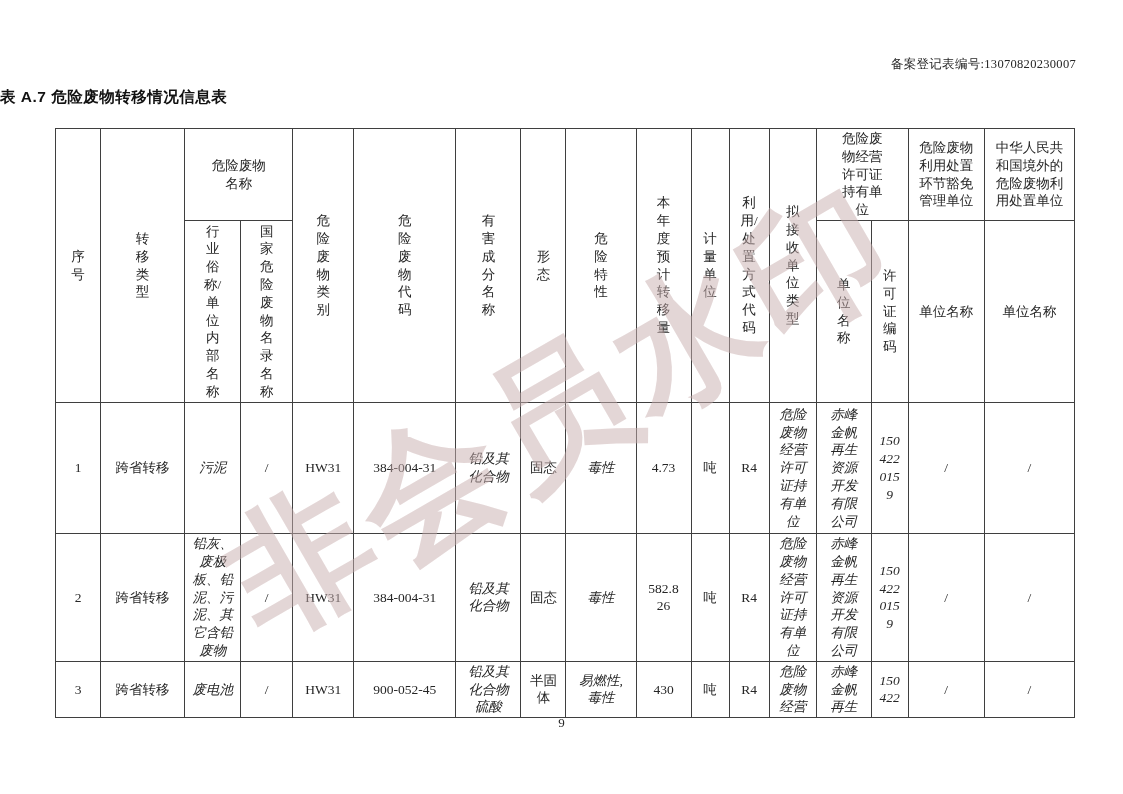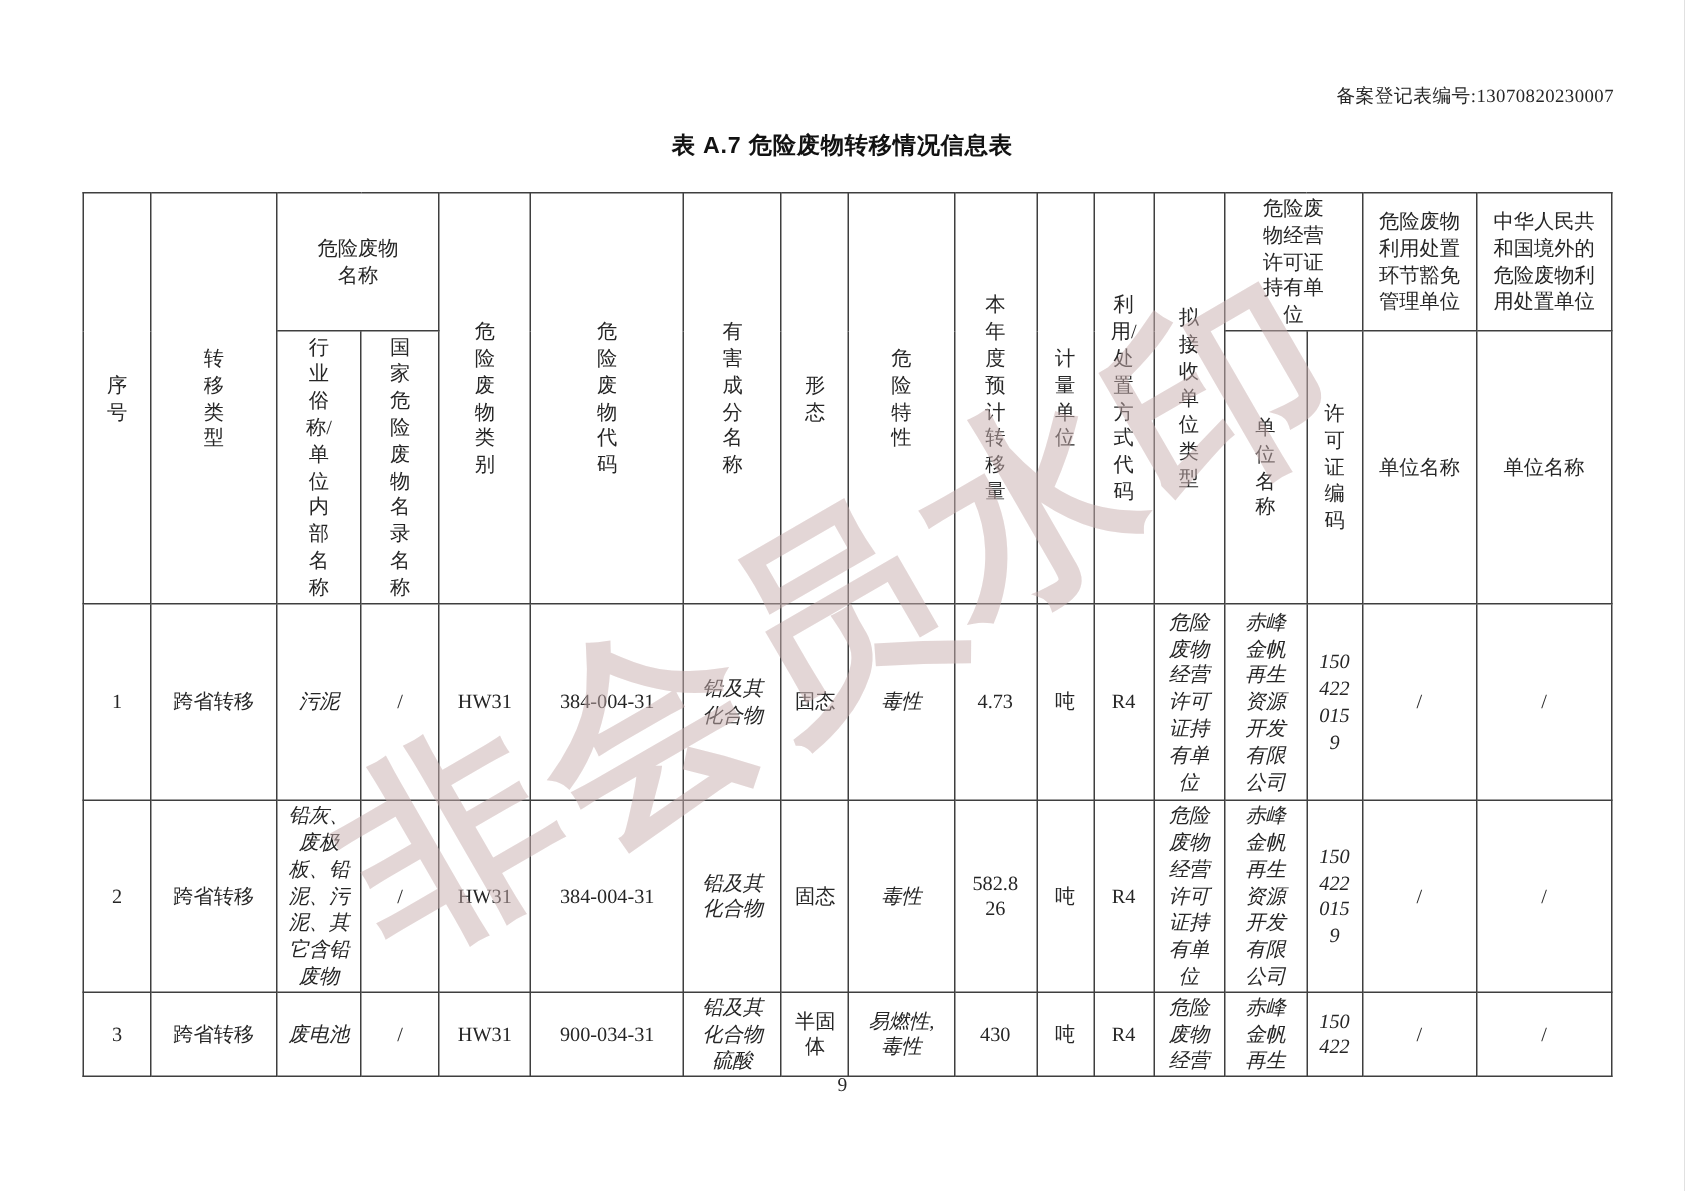--- a/index.html
+++ b/index.html
@@ -18,21 +18,20 @@
     font-family:"Liberation Serif", serif;
     color:var(--text);
   }
   .record-number{
     position:absolute;top:56px;right:47px;
     font-size:12.5px;letter-spacing:0.3px;
     color:var(--text);
   }
   .doc-title{
     position:absolute;top:87px;left:0;width:100%;
-    text-align:center;
     font-family:"Liberation Sans", sans-serif;
     font-weight:bold;font-size:15.5px;letter-spacing:0.5px;
     color:#121212;
   }
   table.waste-table{
     position:absolute;left:55px;top:128px;
     width:1020px;
     border-collapse:collapse;
     table-layout:fixed;
   }
@@ -291,21 +290,21 @@
       <td>/</td>
       <td>/</td>
     </tr>
 
     <tr class="row-3">
       <td>3</td>
       <td>跨省转移</td>
       <td class="left">废电池</td>
       <td>/</td>
       <td>HW31</td>
-      <td>900-034-31</td>
+      <td>900-052-45</td>
       <td class="left">铅及其
 化合物
 硫酸</td>
       <td>半固
 体</td>
       <td class="left">易燃性,
 毒性</td>
       <td>430</td>
       <td>吨</td>
       <td>R4</td>

